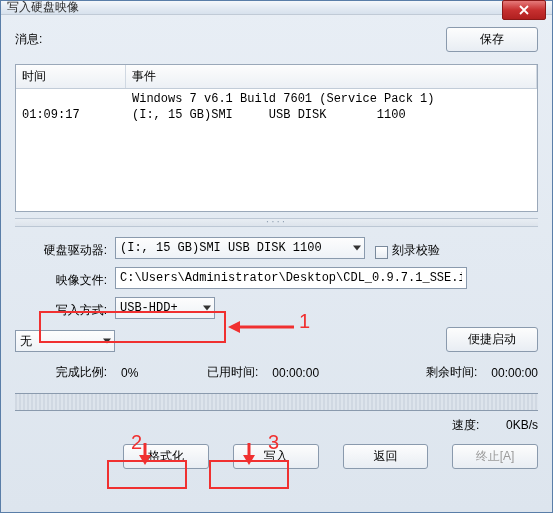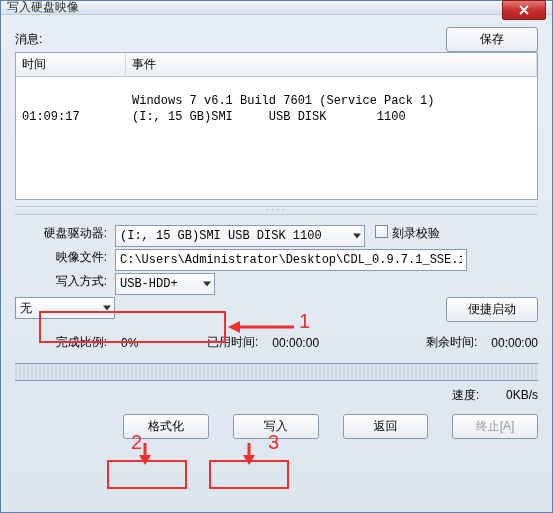--- a/index.html
+++ b/index.html
@@ -3,36 +3,36 @@
 <meta charset="utf-8">
 <style>
 * { box-sizing: border-box; margin: 0; padding: 0; }
 body { font-family: "Microsoft YaHei", SimSun, Arial, sans-serif; font-size: 12px; background: #fff; }
 .window { width: 553px; height: 513px; background: linear-gradient(to bottom, #e8eef5 0%, #dde5ee 100%); border: 1px solid #5a7ea8; position: relative; }
 .titlebar { height: 14px; background: linear-gradient(to bottom, #f5f8fb 0%, #e4ebf3 50%, #d7e1ed 100%); display: flex; align-items: center; padding: 0 6px; border-bottom: 1px solid #c0cad6; }
 .titlebar .title { flex: 1; color: #2a2a2a; }
 .close-btn { width: 44px; height: 20px; background: linear-gradient(to bottom, #e67a7a 0%, #c73030 50%, #b02020 100%); border: 1px solid #8a1818; border-radius: 2px; color: #fff; display: flex; align-items: center; justify-content: center; cursor: pointer; position: absolute; top: -1px; right: 6px; }
 .close-btn svg { width: 10px; height: 10px; }
 .content { padding: 12px 14px; }
-.msg-row { display: flex; align-items: center; margin-bottom: 0; }
+.msg-row { display: flex; align-items: center; margin-bottom: 12px; }
 .save-btn-area { margin-left: auto; }
 .btn { background: linear-gradient(to bottom, #fdfdfd 0%, #e8edf3 100%); border: 1px solid #8a9aad; border-radius: 3px; padding: 3px 0; width: 92px; text-align: center; cursor: pointer; font-size: 12px; font-family: inherit; }
 .log-table { width: 100%; border: 1px solid #9aa8b9; background: #fff; height: 148px; }
 .log-head { display: flex; background: linear-gradient(to bottom, #fdfdfd 0%, #ecf0f5 100%); border-bottom: 1px solid #c2ccd8; }
 .log-head .col { padding: 3px 6px; border-right: 1px solid #d0d8e2; }
 .col-time { width: 110px; }
 .col-event { flex: 1; }
-.log-body { font-family: "Courier New", monospace; font-size: 12px; padding: 16px 0; }
+.log-body { font-family: "Courier New", monospace; font-size: 12px; padding: 2px 0; }
 .log-row { display: flex; }
 .log-row .cell { padding: 1px 6px; white-space: pre; }
 .cell-time { width: 110px; }
 .cell-event { flex: 1; }
 .splitter { height: 9px; background: linear-gradient(to bottom, #e8edf3 0%, #dde4ec 100%); border-top: 1px solid #bcc7d4; border-bottom: 1px solid #bcc7d4; margin: 6px 0 10px 0; position: relative; }
 .splitter::after { content: "····"; position: absolute; left: 50%; transform: translateX(-50%); top: -3px; color: #8a9aad; letter-spacing: 2px; font-size: 10px; }
-.form-row { display: flex; align-items: flex-start; margin: 2px 0; }
+.form-row { display: flex; align-items: flex-end; margin: 8px 0; }
 .form-label { width: 100px; text-align: right; padding-right: 8px; }
 .select, .text-input { border: 1px solid #8a9aad; background: #fff; font-size: 12px; font-family: "Courier New", monospace; height: 22px; padding: 2px 4px; }
 .select { background: linear-gradient(to bottom, #fdfdfd 0%, #eef2f7 100%); display: flex; align-items: center; position: relative; }
 .select-arrow { position: absolute; right: 3px; top: 50%; transform: translateY(-50%); width: 0; height: 0; border-left: 4px solid transparent; border-right: 4px solid transparent; border-top: 5px solid #333; }
 .select-drive { width: 250px; }
 .select-write { width: 100px; }
 .select-hide { width: 100px; }
 .text-file { width: 352px; font-family: "Courier New", monospace; }
 .checkbox { width: 13px; height: 13px; border: 1px solid #7a8a9c; background: linear-gradient(to bottom, #fff, #e8edf3); margin: 0 4px 0 10px; display: inline-block; vertical-align: middle; }
 .hl-red { border: 2px solid #f03030; position: absolute; pointer-events: none; }

